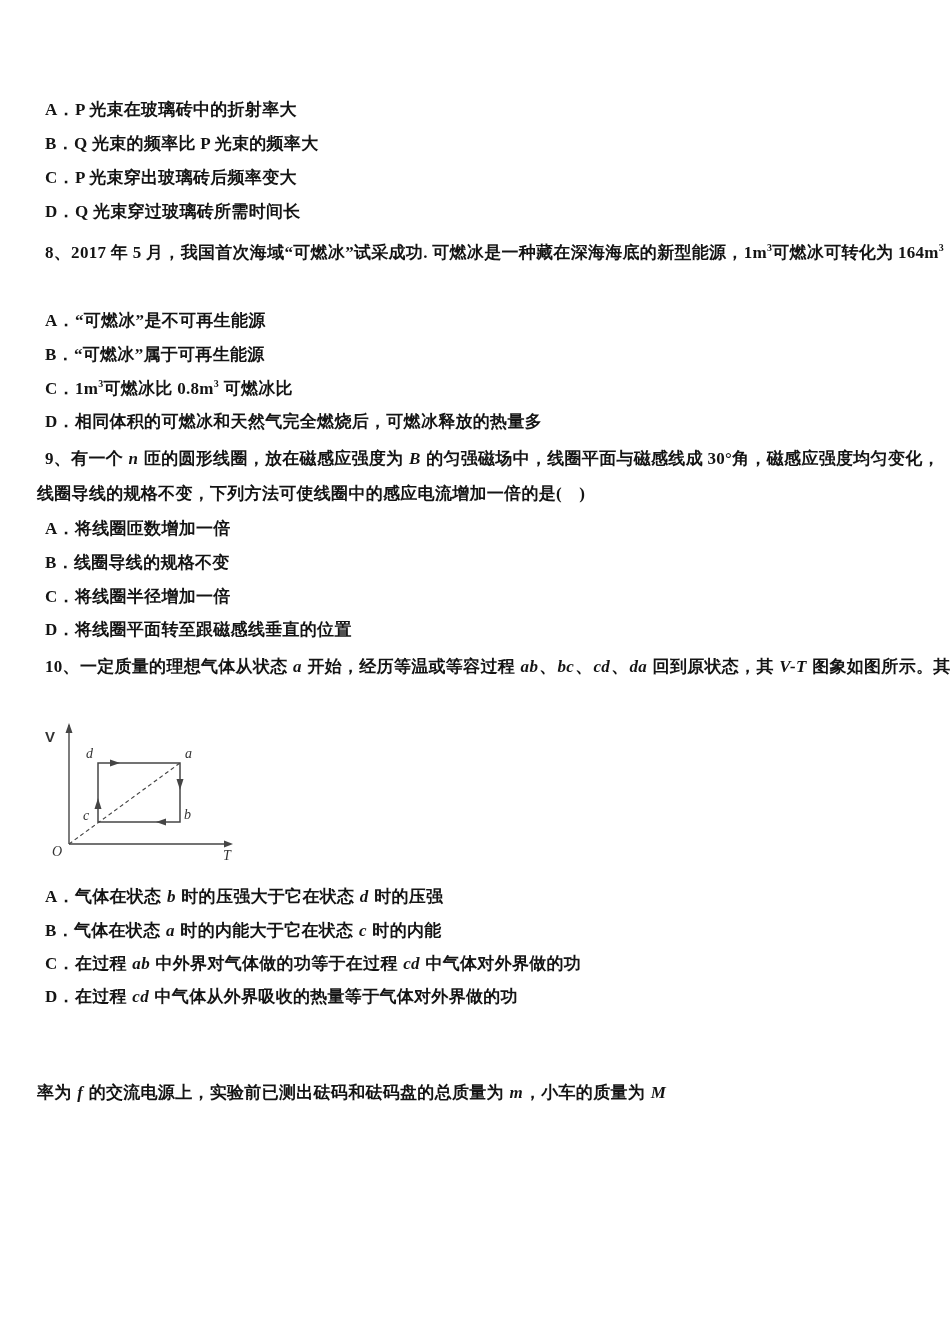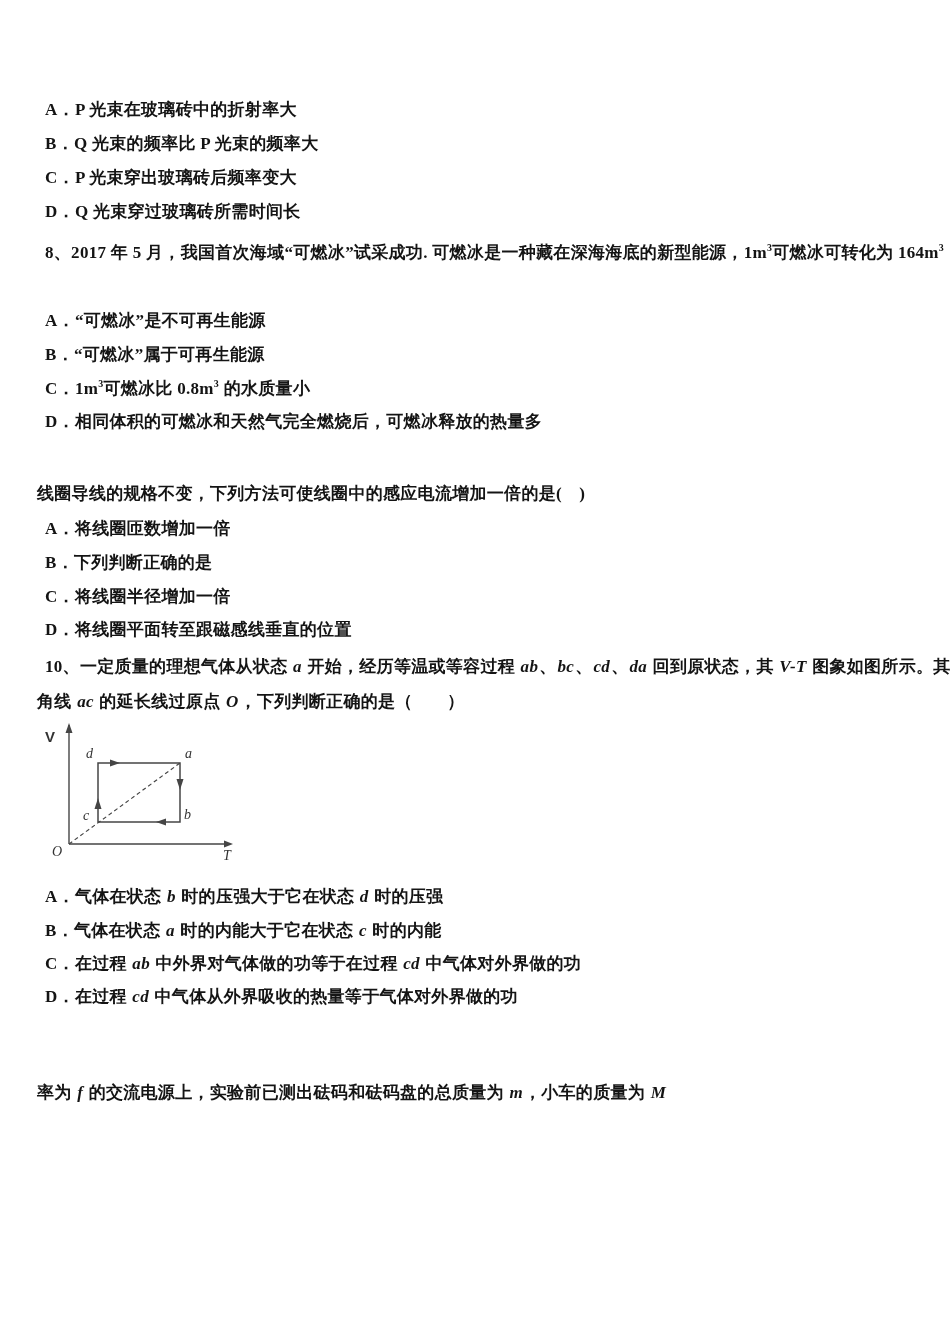--- a/index.html
+++ b/index.html
@@ -36,31 +36,31 @@
 <div class="page">
 
   <div class="l first" style="top:99px"><span>A．P 光束在玻璃砖中的折射率大</span></div>
   <div class="l first" style="top:133px"><span>B．Q 光束的频率比 P 光束的频率大</span></div>
   <div class="l first" style="top:201px"><span>D．Q 光束穿过玻璃砖所需时间长</span></div>
   <div class="l first" style="top:167px"><span>C．P 光束穿出玻璃砖后频率变大</span></div>
 
   <div class="l first" style="top:242px"><span>8、2017 年 5 月，我国首次海域“可燃冰”试采成功. 可燃冰是一种藏在深海海底的新型能源，1m</span><sup class="sup">3</sup><span>可燃冰可转化为 164m</span><sup class="sup">3</sup></div>
   <div class="l first" style="top:310px"><span>A．“可燃冰”是不可再生能源</span></div>
   <div class="l first" style="top:344px"><span>B．“可燃冰”属于可再生能源</span></div>
-  <div class="l first" style="top:378px"><span>C．1m</span><sup class="sup">3</sup><span>可燃冰比 0.8m</span><sup class="sup">3</sup><span> 的水质量小</span></div>
+  <div class="l first" style="top:378px"><span>C．1m</span><sup class="sup">3</sup><span>可燃冰比 0.8m</span><sup class="sup">3</sup><span> 可燃冰比</span></div>
   <div class="l first" style="top:411px"><span>D．相同体积的可燃冰和天然气完全燃烧后，可燃冰释放的热量多</span></div>
 
+  <div class="l first" style="top:448px"><span>9、有一个 </span><i class="var">n</i><span> 匝的圆形线圈，放在磁感应强度为 </span><i class="var">B</i><span> 的匀强磁场中，线圈平面与磁感线成 30°角，磁感应强度均匀变化，</span></div>
   <div class="l cont" style="top:483px"><span>线圈导线的规格不变，下列方法可使线圈中的感应电流增加一倍的是(　)</span></div>
   <div class="l first" style="top:518px"><span>A．将线圈匝数增加一倍</span></div>
-  <div class="l first" style="top:552px"><span>B．下列判断正确的是</span></div>
+  <div class="l first" style="top:552px"><span>B．线圈导线的规格不变</span></div>
   <div class="l first" style="top:586px"><span>C．将线圈半径增加一倍</span></div>
   <div class="l first" style="top:619px"><span>D．将线圈平面转至跟磁感线垂直的位置</span></div>
 
   <div class="l first" style="top:656px"><span>10、一定质量的理想气体从状态 </span><i class="var">a</i><span> 开始，经历等温或等容过程 </span><i class="var">ab</i><span>、</span><i class="var">bc</i><span>、</span><i class="var">cd</i><span>、</span><i class="var">da</i><span> 回到原状态，其 </span><i class="var">V-T</i><span> 图象如图所示。其中对</span></div>
-  <div class="l cont" style="top:691px"><span>角线 </span><i class="var">ac</i><span> 的延长线过原点 </span><i class="var">O</i><span>，下列判断正确的是（　　）</span></div>
 
   <svg class="diagram" width="215" height="150" viewBox="0 0 215 150">
     <line x1="39" y1="128" x2="39" y2="9" stroke-width="1.4"></line>
     <polygon points="35.5,17 42.5,17 39,7"></polygon>
     <line x1="39" y1="128" x2="196" y2="128" stroke-width="1.4"></line>
     <polygon points="194,124.5 194,131.5 203,128"></polygon>
 
     <rect x="68" y="47" width="82" height="59" stroke-width="1.5"></rect>
     <line x1="39" y1="128" x2="150" y2="47" stroke-width="1.2" stroke-dasharray="4 3"></line>
 

